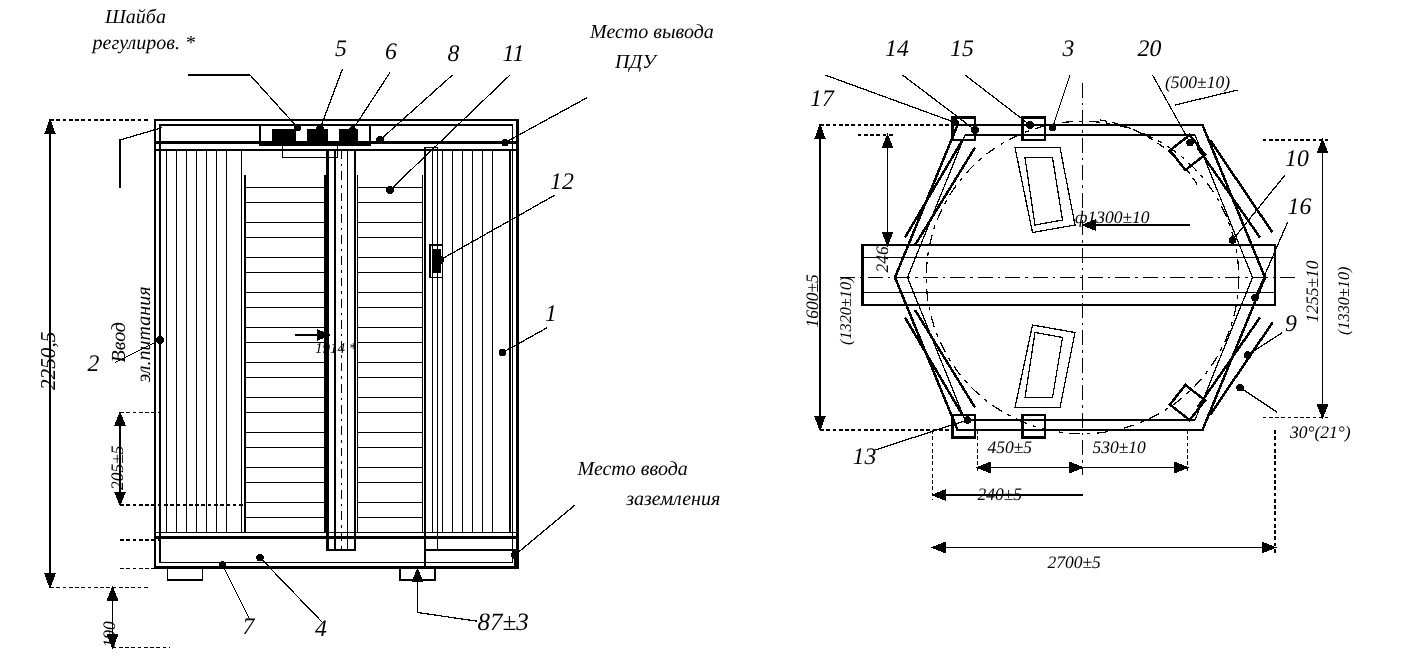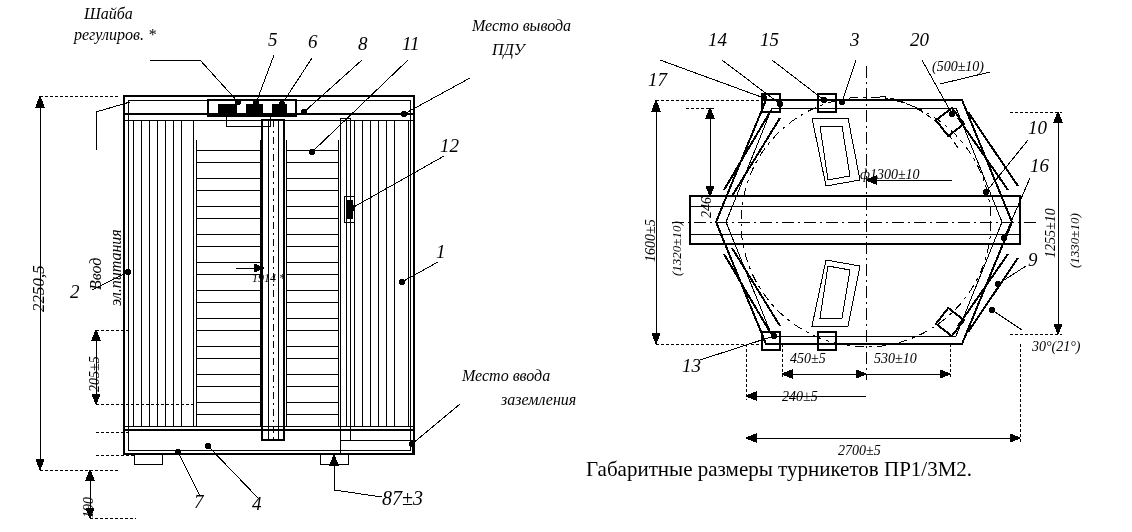--- a/index.html
+++ b/index.html
@@ -351,15 +351,14 @@
   <div class="lbl dim-small rot90" style="left:670px; top:276px;">(1320±10)</div>
   <div class="lbl dim rot90" style="left:700px; top:218px;">246</div>
   <div class="lbl dim rot90" style="left:1044px; top:258px;">1255±10</div>
   <div class="lbl dim-small rot90" style="left:1068px; top:268px;">(1330±10)</div>
   <div class="lbl dim" style="left:790px; top:352px;">450±5</div>
   <div class="lbl dim" style="left:874px; top:352px;">530±10</div>
   <div class="lbl dim" style="left:782px; top:390px;">240±5</div>
   <div class="lbl dim" style="left:838px; top:444px;">2700±5</div>
   <div class="lbl dim" style="left:1032px; top:340px;">30°(21°)</div>
 
-  <div class="caption" style="left:586px; top:456px;">Габаритные размеры турникетов ПР1/3М2.</div>
 
 </div>
 
 </body></html>

